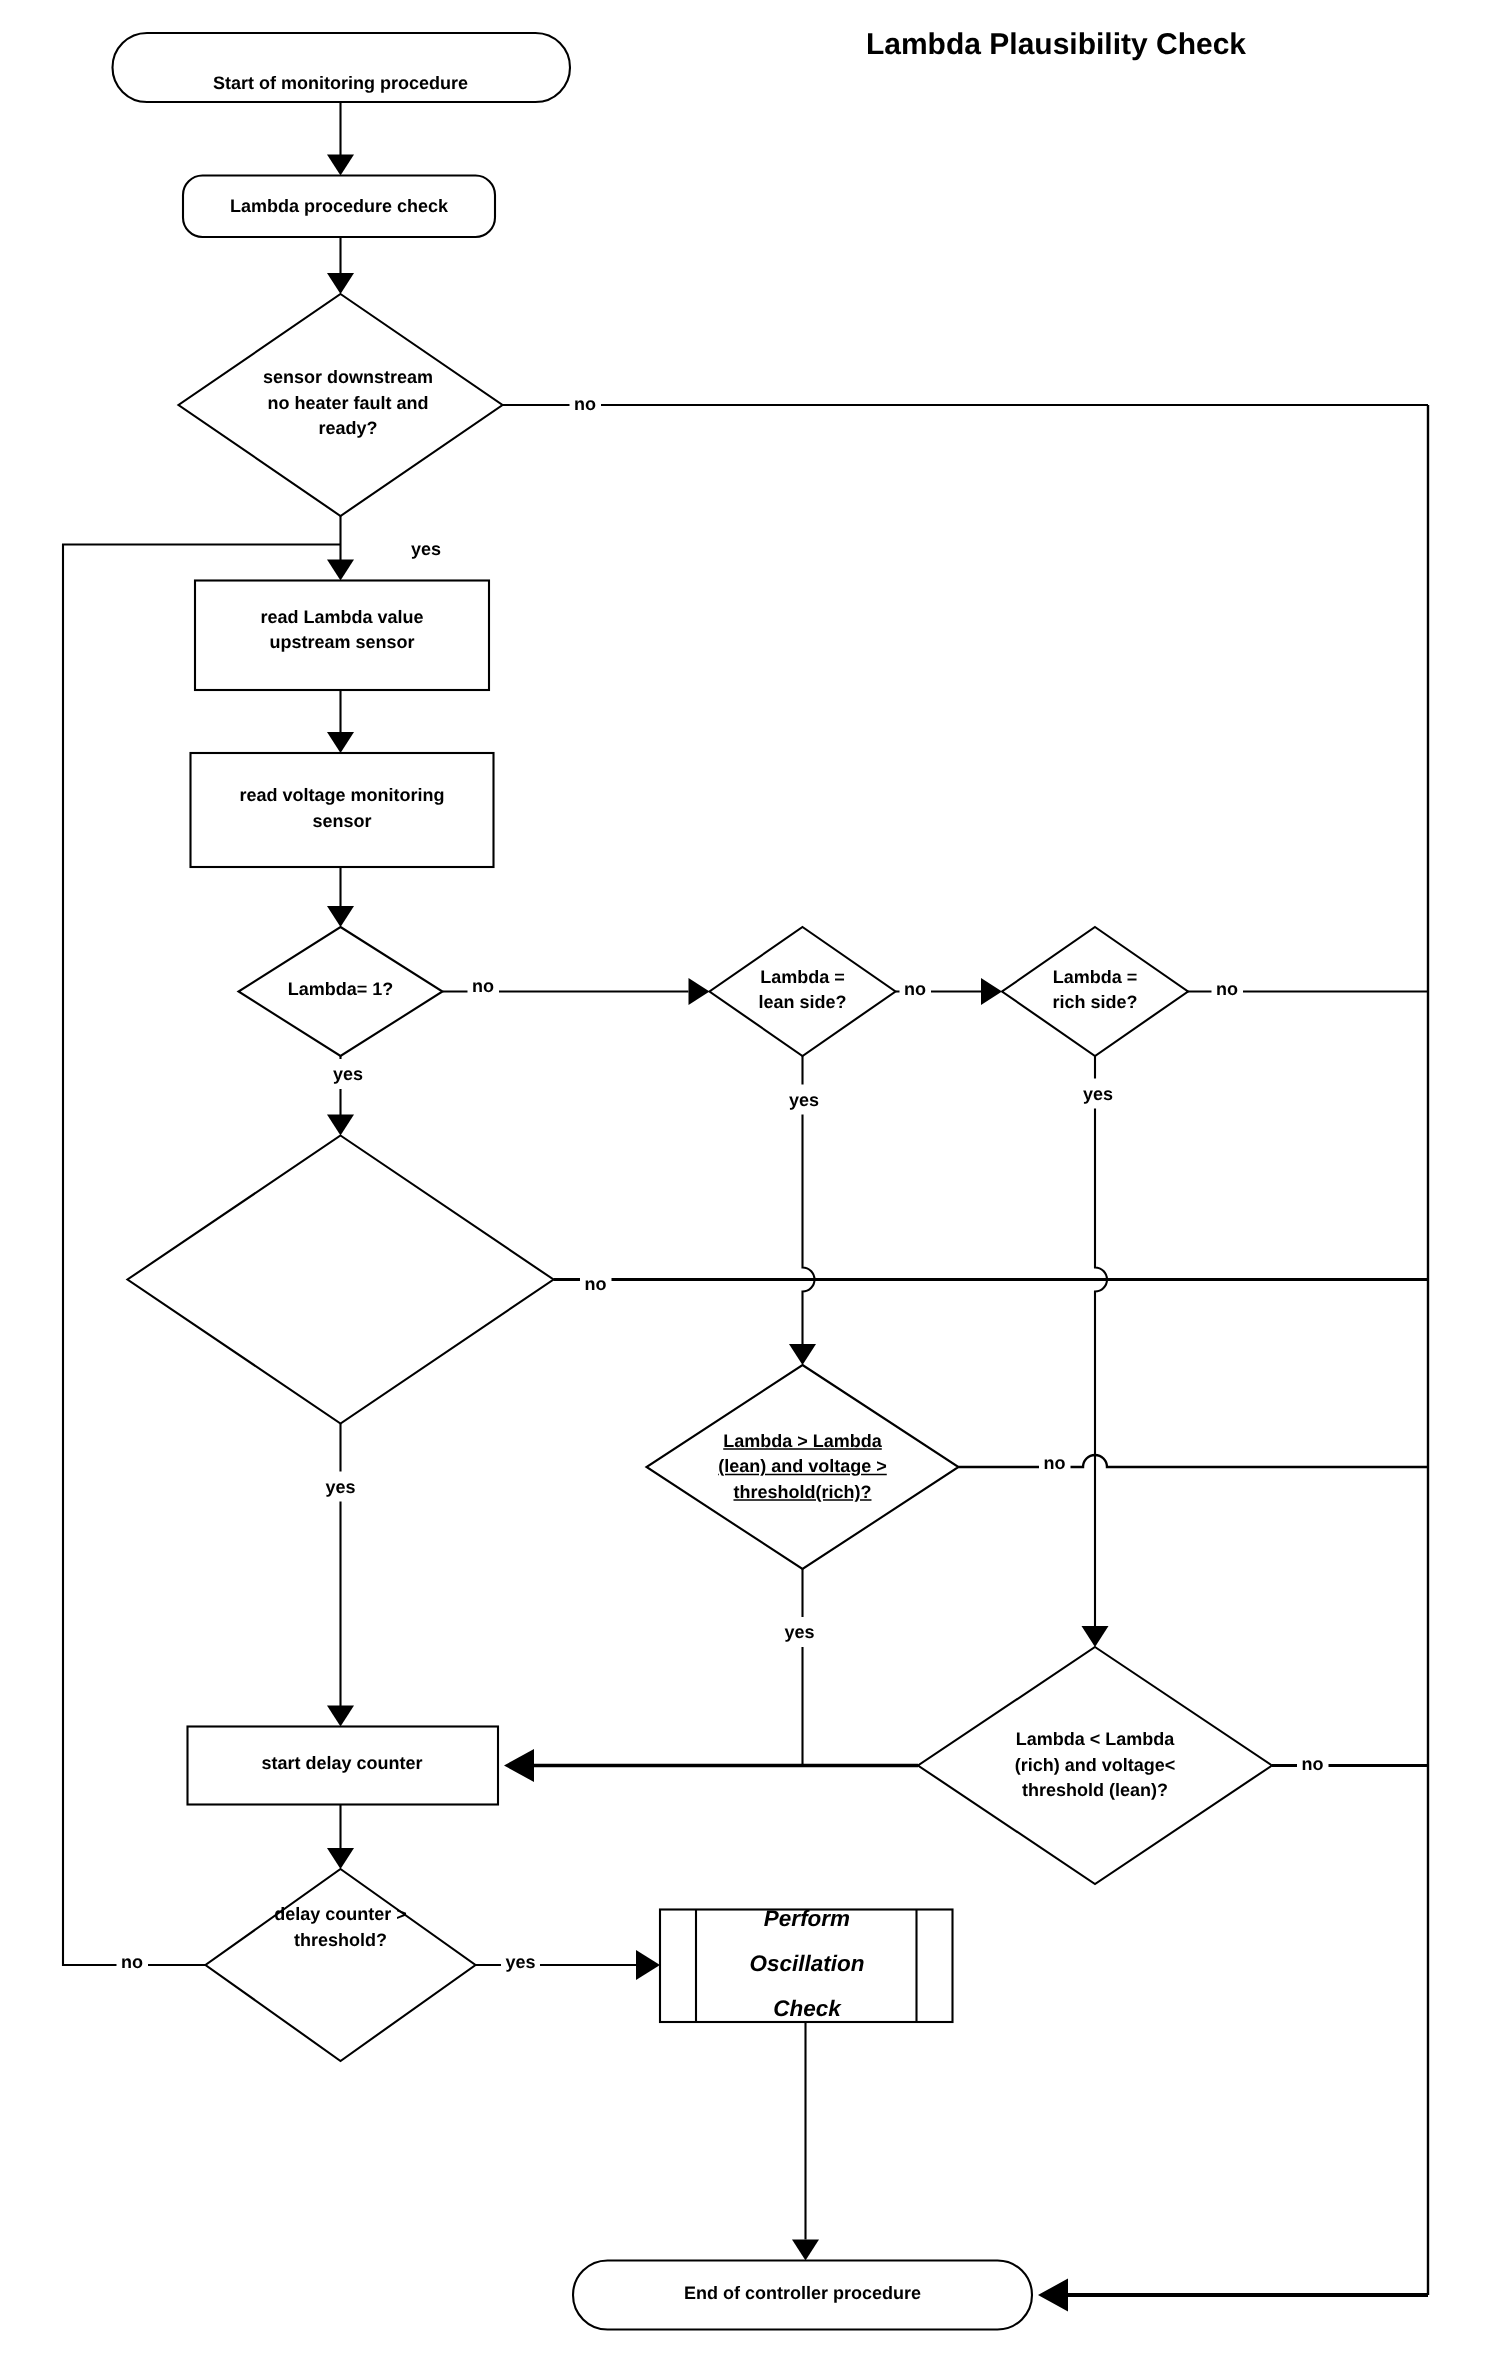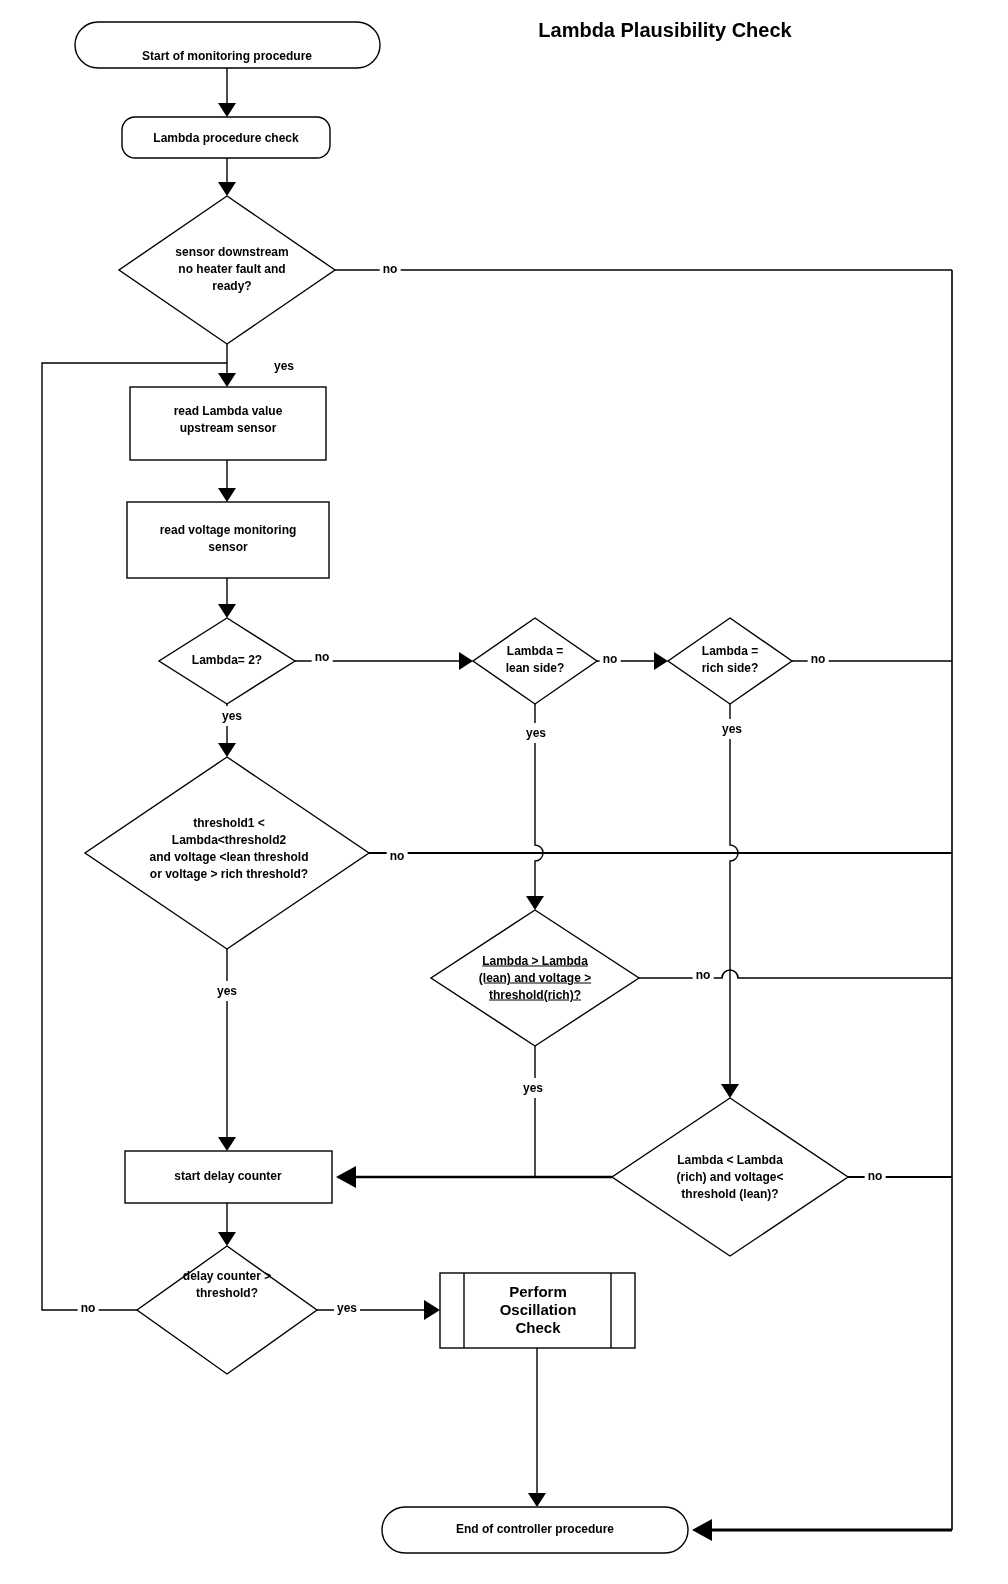--- a/index.html
+++ b/index.html
@@ -8,28 +8,28 @@
     background:#ffffff; color:#000;
     font-family:"Liberation Sans", sans-serif;
     overflow:hidden;
   }
   svg.flow { position:absolute; left:0; top:0; }
   .conn { stroke:#000; fill:none; }
   .shape { fill:#fff; stroke:#000; stroke-width:1.4; }
   .arrow { fill:#000; stroke:none; }
   .title {
     position:absolute; transform:translateX(-50%);
-    font-size:20px; font-weight:bold; white-space:nowrap;
+    font-size:20px; font-weight:bold; white-space:nowrap;margin-left:39px;
   }
   .node-label {
     position:absolute; transform:translate(-50%,-50%);
     text-align:center; white-space:pre-line;
     font-size:12px; font-weight:bold; line-height:17px;
   }
-  .node-label.lg { font-size:15px; line-height:18px; }
+  .node-label.lg { font-size:15px; line-height:30px;font-style:italic; }
   .edge-label {
     position:absolute; transform:translate(-50%,-50%);
     font-size:12px; font-weight:bold; line-height:20px;
     background:#ffffff; padding:0 3px; white-space:nowrap;
   }
 </style>
 </head>
 <body>
 
 <div class="stage">
@@ -101,29 +101,25 @@
 
   <div class="node-label" style="left:227px; top:45px;margin-top:11px;">Start of monitoring procedure</div>
   <div class="node-label" style="left:226px; top:138px;">Lambda procedure check</div>
   <div class="node-label" style="left:232px; top:269px;">sensor downstream
 no heater fault and
 ready?</div>
   <div class="node-label" style="left:228px; top:420px;">read Lambda value
 upstream sensor</div>
   <div class="node-label" style="left:228px; top:539px;">read voltage monitoring
 sensor</div>
-  <div class="node-label" style="left:227px; top:660px;">Lambda= 2?</div>
+  <div class="node-label" style="left:227px; top:660px;">Lambda= 1?</div>
   <div class="node-label" style="left:535px; top:660px;">Lambda =
 lean side?</div>
   <div class="node-label" style="left:730px; top:660px;">Lambda =
 rich side?</div>
-  <div class="node-label" style="left:229px; top:849px;">threshold1 &lt;
-Lambda&lt;threshold2
-and voltage &lt;lean threshold
-or voltage &gt; rich threshold?</div>
   <div class="node-label" style="left:535px; top:978px;text-decoration:underline;">Lambda &gt; Lambda
 (lean) and voltage &gt;
 threshold(rich)?</div>
   <div class="node-label" style="left:730px; top:1177px;">Lambda &lt; Lambda
 (rich) and voltage&lt;
 threshold (lean)?</div>
   <div class="node-label" style="left:228px; top:1176px;">start delay counter</div>
   <div class="node-label" style="left:227px; top:1285px;">delay counter &gt;
 threshold?</div>
   <div class="node-label lg" style="left:538px; top:1310px;">Perform

